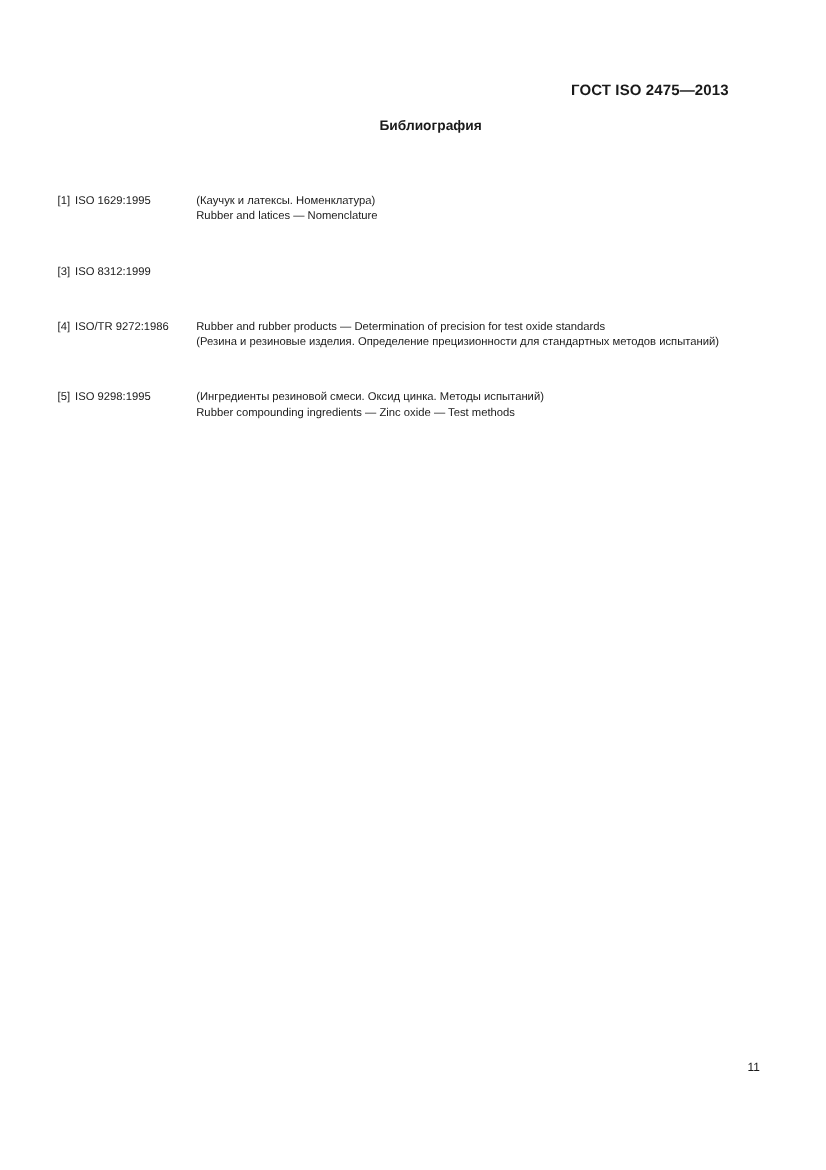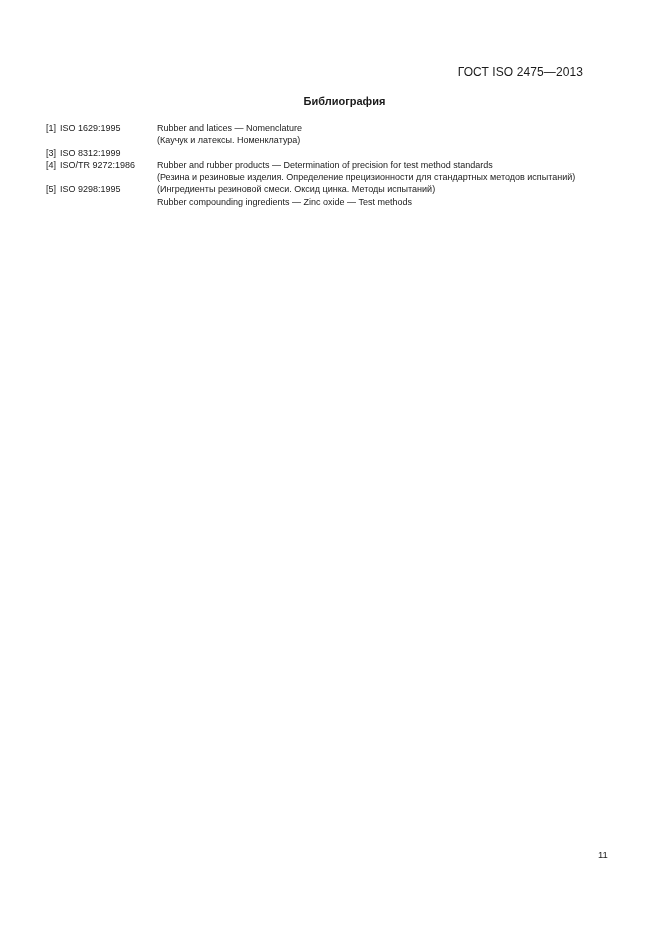--- a/index.html
+++ b/index.html
@@ -1,47 +1,47 @@
 <!DOCTYPE html>
 <html><head>
 <meta charset="utf-8">
 <style>
   html, body { margin: 0; padding: 0; background: #ffffff; }
   body { width: 661px; height: 936px; position: relative; overflow: hidden;
          font-family: "Liberation Sans", sans-serif; color: #1a1a1a; }
-  .header-code { position: absolute; top: 65px; right: 78px; font-weight: normal; font-size: 12px; letter-spacing: 0.1px; }
+  .header-code { position: absolute; top: 65px; right: 78px; font-weight: bold; font-size: 12px; letter-spacing: 0.1px; }
   .title { position: absolute; top: 95px; left: 0; width: 661px; text-align: center; font-weight: bold; font-size: 11px; padding-left: 28px; box-sizing: border-box; }
   .bib { position: absolute; top: 122px; left: 46px; width: 540px; font-size: 9px; line-height: 12.3px; }
-  .entry { display: flex; }
+  .entry { display: flex; margin-top: 32px; }
   .ref { width: 111px; flex: none; white-space: nowrap; }
   .ref .num { margin-right: 4px; }
   .desc { flex: 1; }
   .page-num { position: absolute; top: 849px; left: 598px; font-size: 9.5px; }
 </style>
 </head>
 <body>
 
 <div class="header-code">ГОСТ ISO 2475—2013</div>
 <div class="title">Библиография</div>
 
 <div class="bib">
   <div class="entry">
     <div class="ref"><span class="num">[1]</span><span>ISO 1629:1995</span></div>
     <div class="desc">
+        <div>(Каучук и латексы. Номенклатура)</div>
         <div>Rubber and latices — Nomenclature</div>
-        <div>(Каучук и латексы. Номенклатура)</div>
       </div>
   </div>
   <div class="entry">
     <div class="ref"><span class="num">[3]</span><span>ISO 8312:1999</span></div>
   </div>
   <div class="entry">
     <div class="ref"><span class="num">[4]</span><span>ISO/TR 9272:1986</span></div>
     <div class="desc">
-        <div>Rubber and rubber products — Determination of precision for test method standards</div>
+        <div>Rubber and rubber products — Determination of precision for test oxide standards</div>
         <div>(Резина и резиновые изделия. Определение прецизионности для стандартных методов испытаний)</div>
       </div>
   </div>
   <div class="entry">
     <div class="ref"><span class="num">[5]</span><span>ISO 9298:1995</span></div>
     <div class="desc">
         <div>(Ингредиенты резиновой смеси. Оксид цинка. Методы испытаний)</div>
         <div>Rubber compounding ingredients — Zinc oxide — Test methods</div>
       </div>
   </div>

